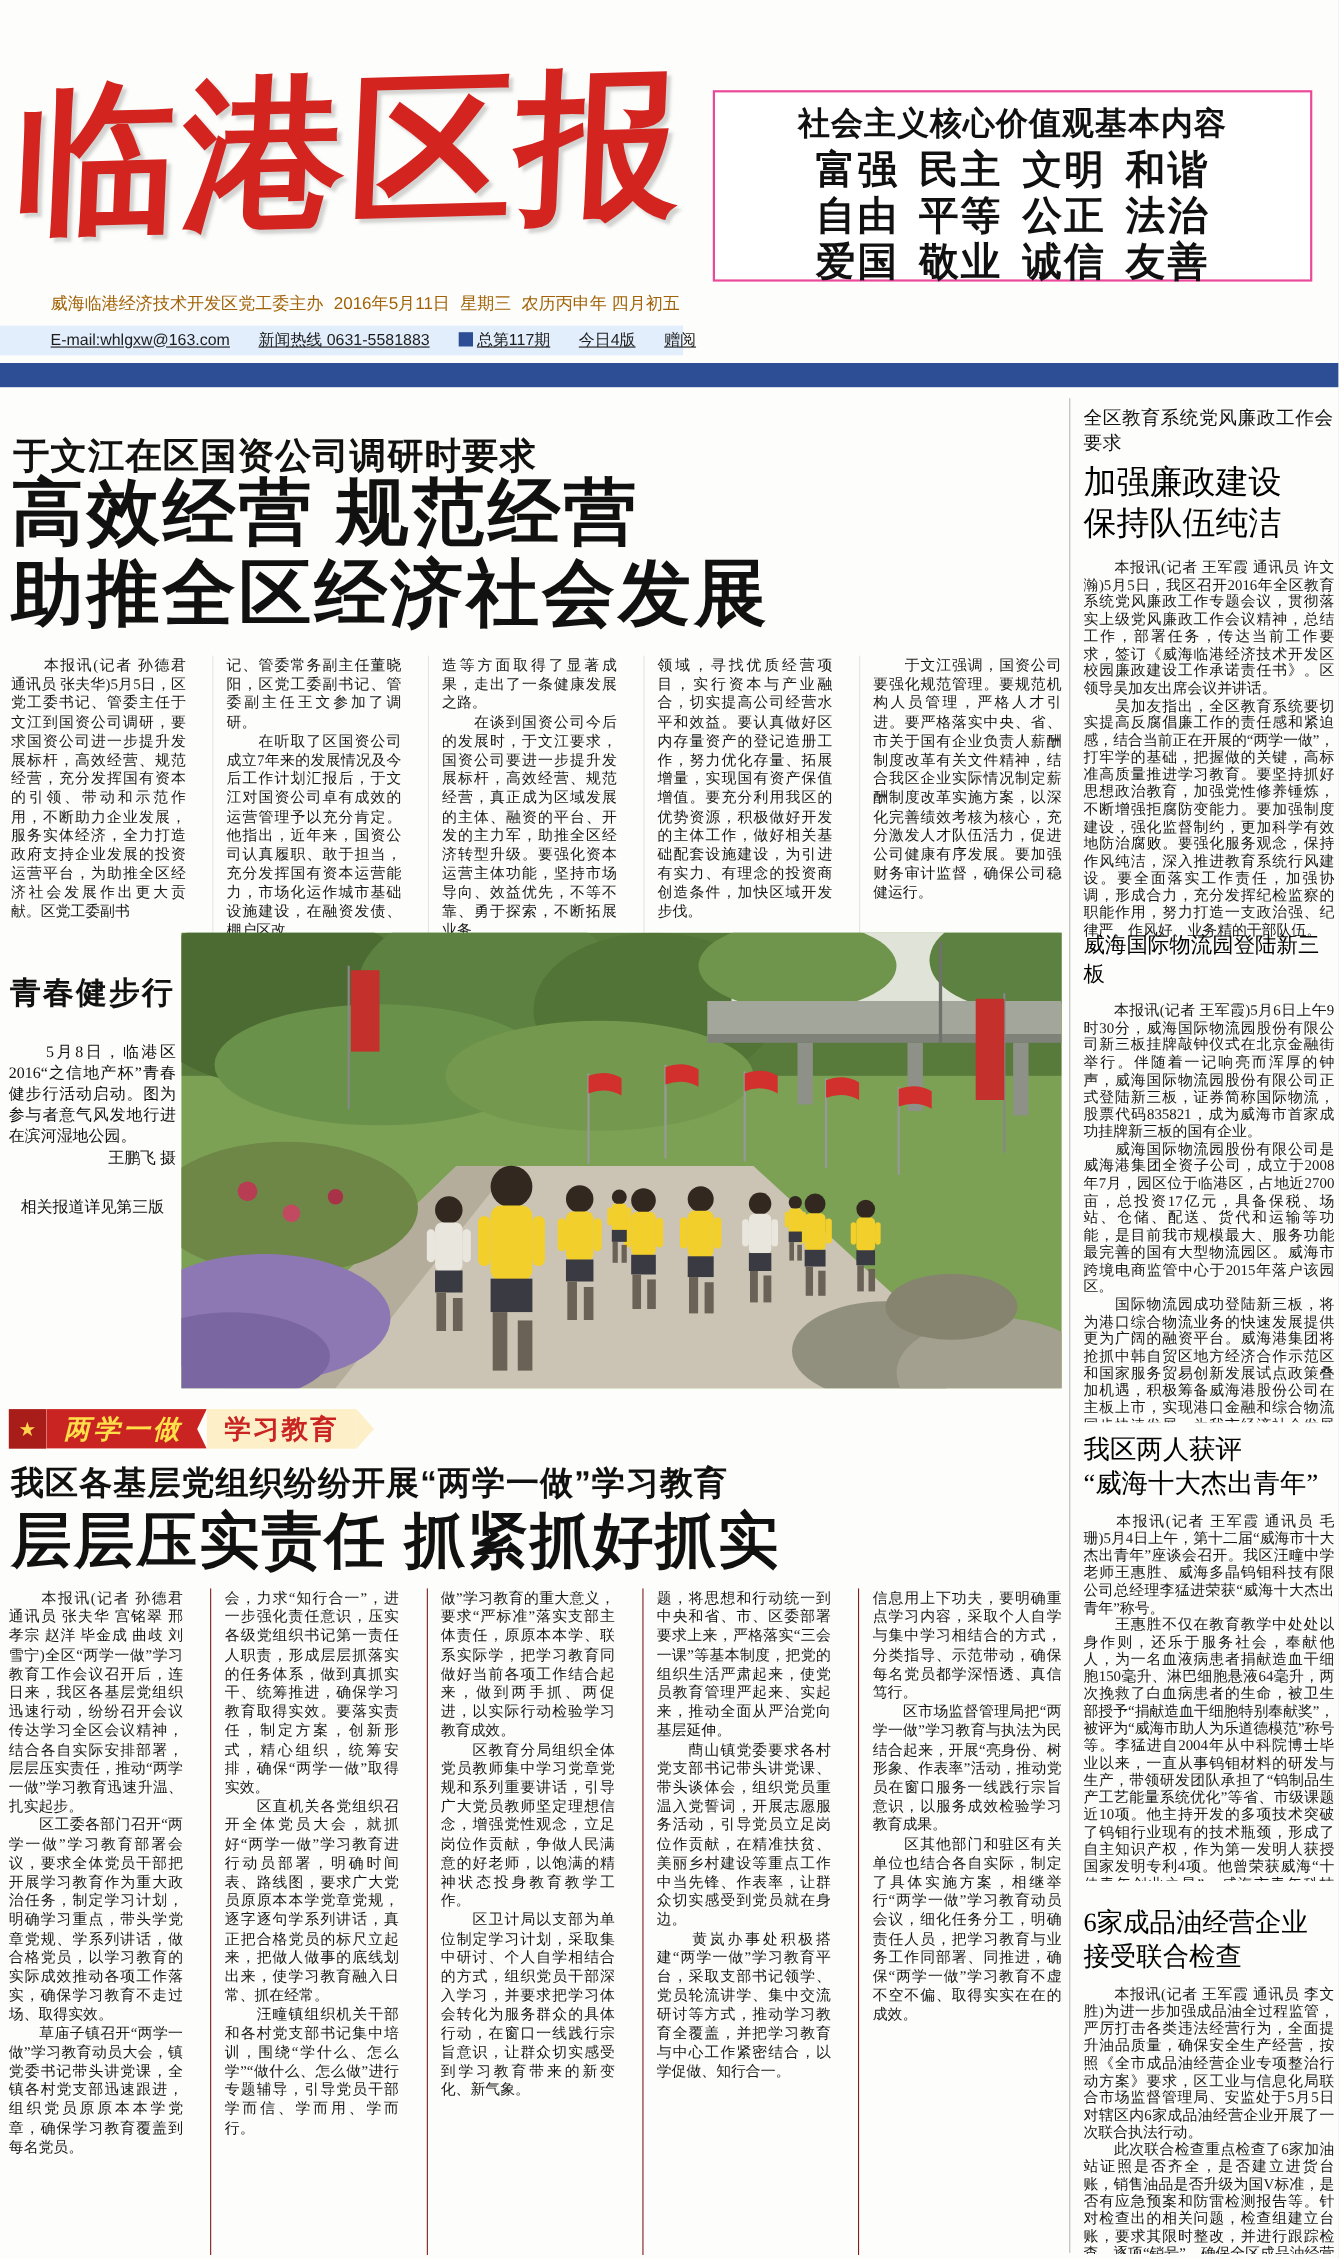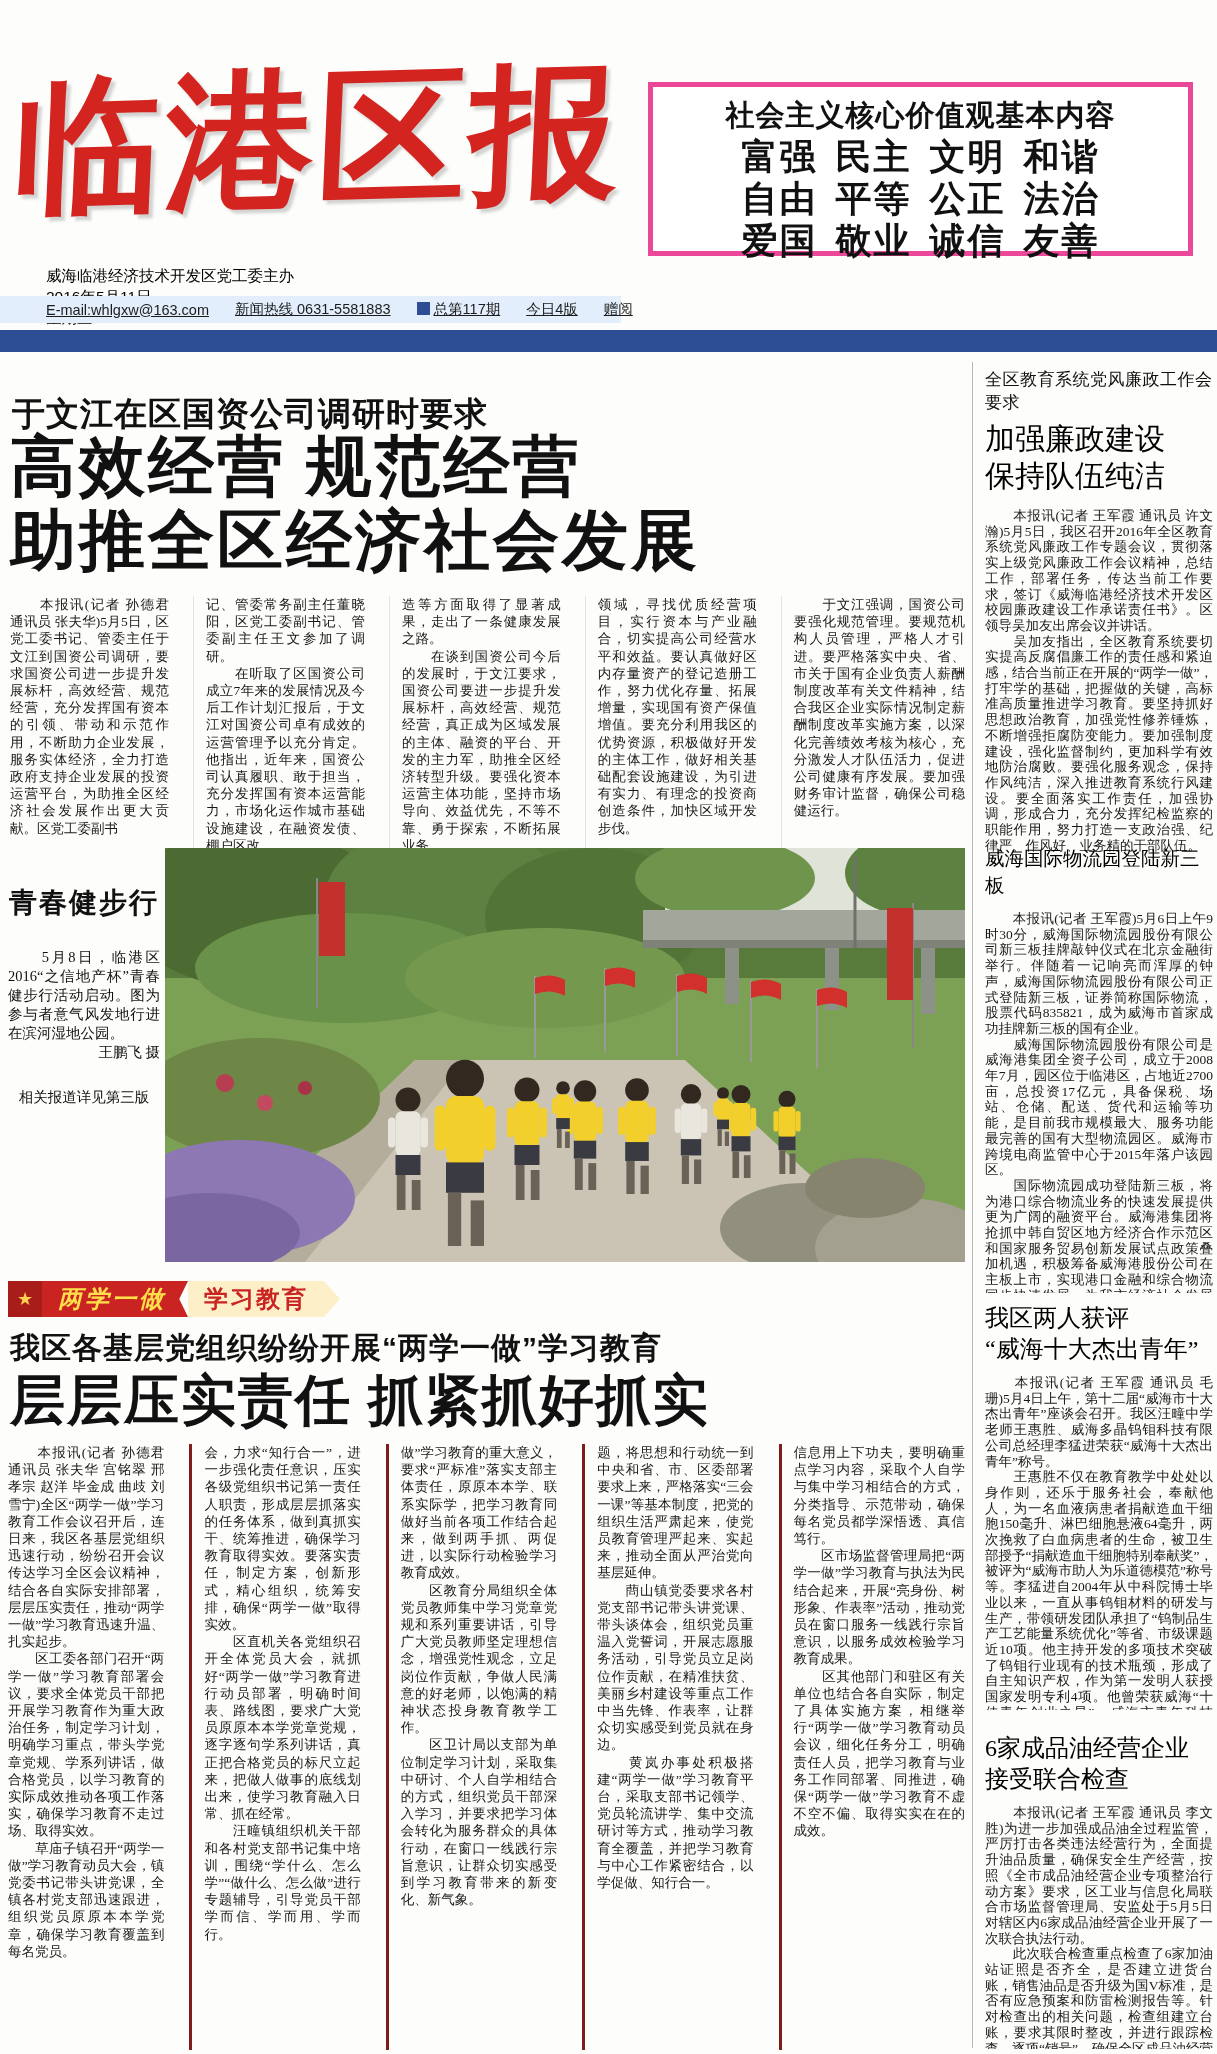--- a/index.html
+++ b/index.html
@@ -8,26 +8,26 @@
   .page { position:relative; width:1217px; height:2054px; margin:0 auto;
           background:#fdfdfb; overflow:hidden; color:#111; }
 
   
   .masthead { position:absolute; left:14px; top:38px; width:615px; height:212px;
               color:#d32420; font-family:"Liberation Serif", serif; font-weight:900;
               font-size:148px; line-height:205px; letter-spacing:4px; white-space:nowrap;
               transform:rotate(-1.5deg) skewX(-4deg);
               text-shadow:4px 4px 3px rgba(140,140,140,.38); }
   .values-box { position:absolute; left:648px; top:82px; width:545px; height:174px;
-                border:5px solid #ec4899; background:#fff; text-align:center; }
+                border:2px solid #ec4899; background:#fff; text-align:center; }
   .values-title { margin-top:9px; font-size:29px; font-weight:bold; letter-spacing:1px; }
   .values-row { font-size:36px; font-weight:bold; letter-spacing:2px; line-height:42px; }
   .values-row span { margin:0 9px; }
   .pub-line { position:absolute; left:46px; top:266px; width:572px; display:flex;
-              justify-content:space-between; font-size:15.5px; color:#000000;flex-direction:column; }
+              justify-content:space-between; font-size:15.5px; color:#a16207; }
   .info-strip { position:absolute; left:0; top:296px; width:621px; height:27px;
                 background:#e2eefb; display:flex; align-items:center;
                 font-size:14.5px; color:#1c1c1c; padding:0 10px 0 46px;text-decoration:underline; }
   .info-strip > * { margin-right:26px; white-space:nowrap; }
   .issue-sq { display:inline-block; width:13px; height:13px; background:#2d4e94;
               margin-right:4px; vertical-align:-1px; }
   .blue-bar { position:absolute; left:0; top:330px; width:1217px; height:22px;
               background:#2d4e94; }
 
   
@@ -78,21 +78,21 @@
                   padding:0 16px; font-size:24px; font-weight:900; letter-spacing:2px; }
   .banner-tail { width:0; height:0; border-top:18px solid transparent;
                  border-bottom:18px solid transparent; border-left:16px solid #fdf0c8; }
   .study-kicker { position:absolute; left:10px; top:1328px; font-size:30px; font-weight:600;
                   letter-spacing:1px; }
   .study-h1 { position:absolute; left:10px; top:1364px; font-family:"Liberation Serif", serif;
               font-weight:900; font-size:55px; letter-spacing:2px; }
   .study-cols { left:8px; top:1444px; width:957px; }
   .study-cols .col { width:181px; height:606px; overflow:hidden; }
   .study-cols .col + .col { margin-left:12px; }
-  .study-cols .col:not(:last-child){ border-right:3px solid #7f1d1d; padding-right:25px; width:193px; }
+  .study-cols .col:not(:last-child){ border-right:1px solid #7f1d1d; padding-right:25px; width:193px; }
 </style>
 </head>
 <body>
 
 <div class="page">
 
   <div class="masthead">临港区报</div>
 
   <div class="values-box">
     <div class="values-title">社会主义核心价值观基本内容</div>

